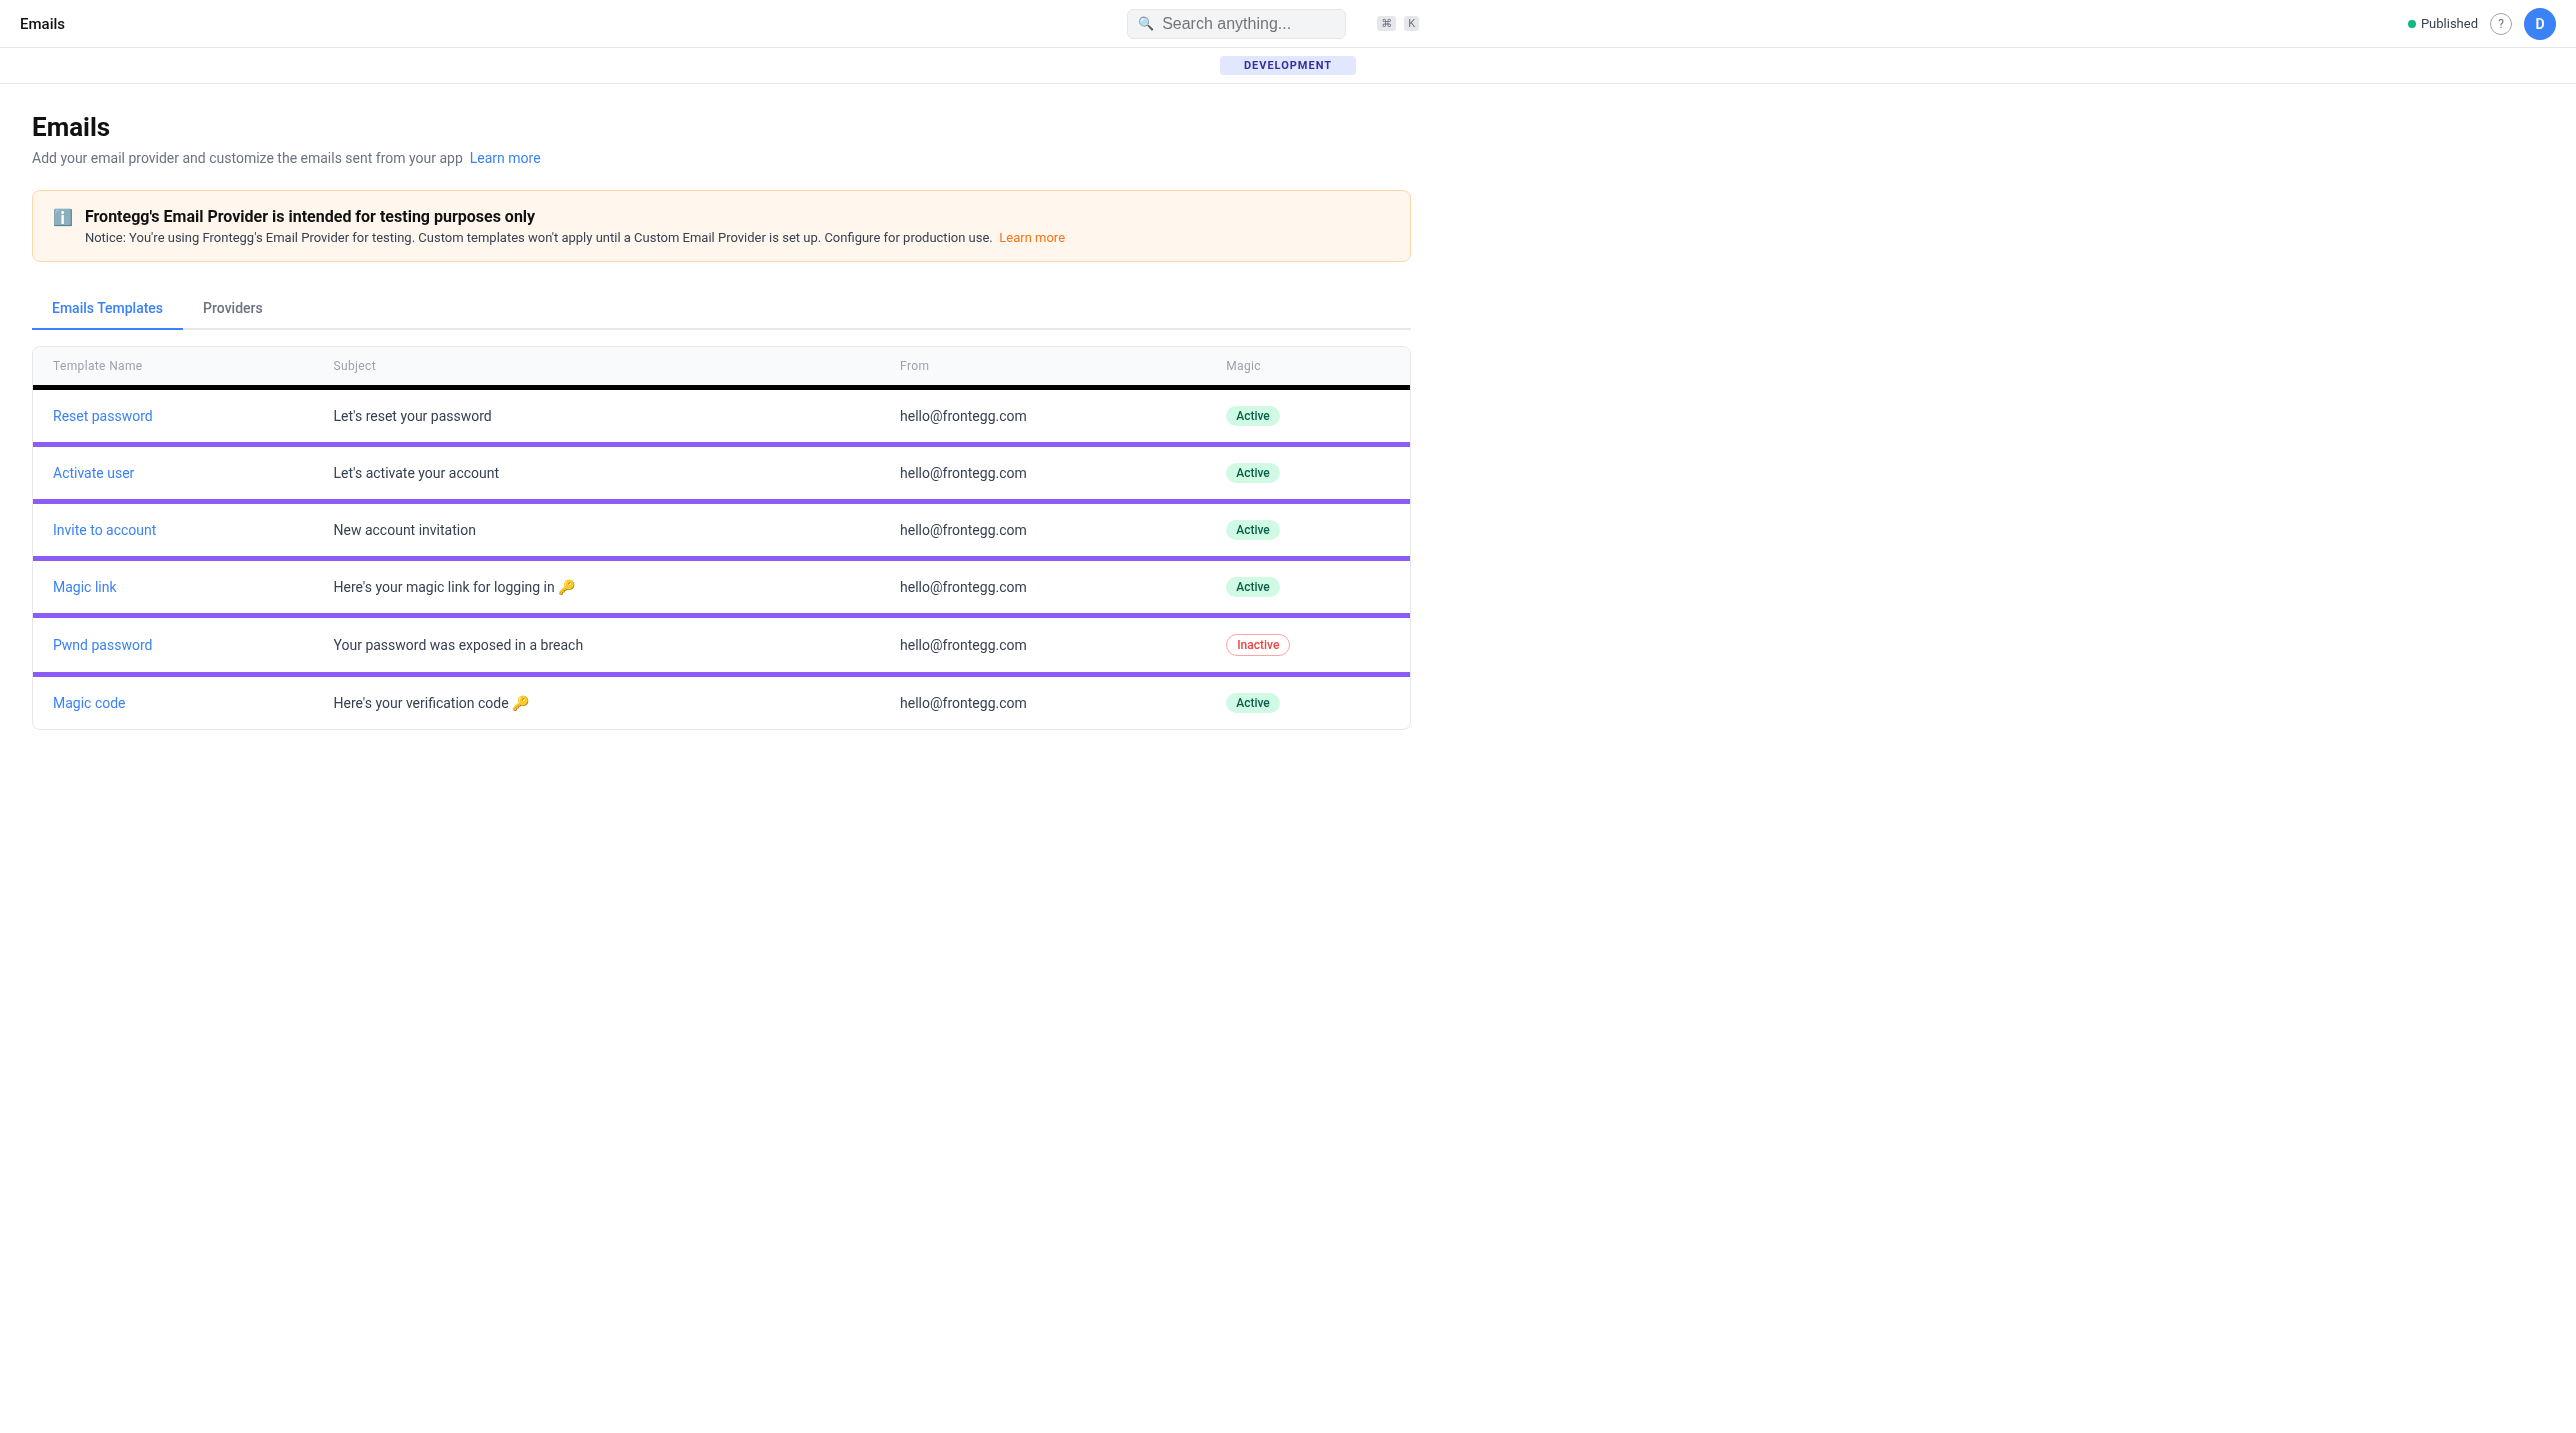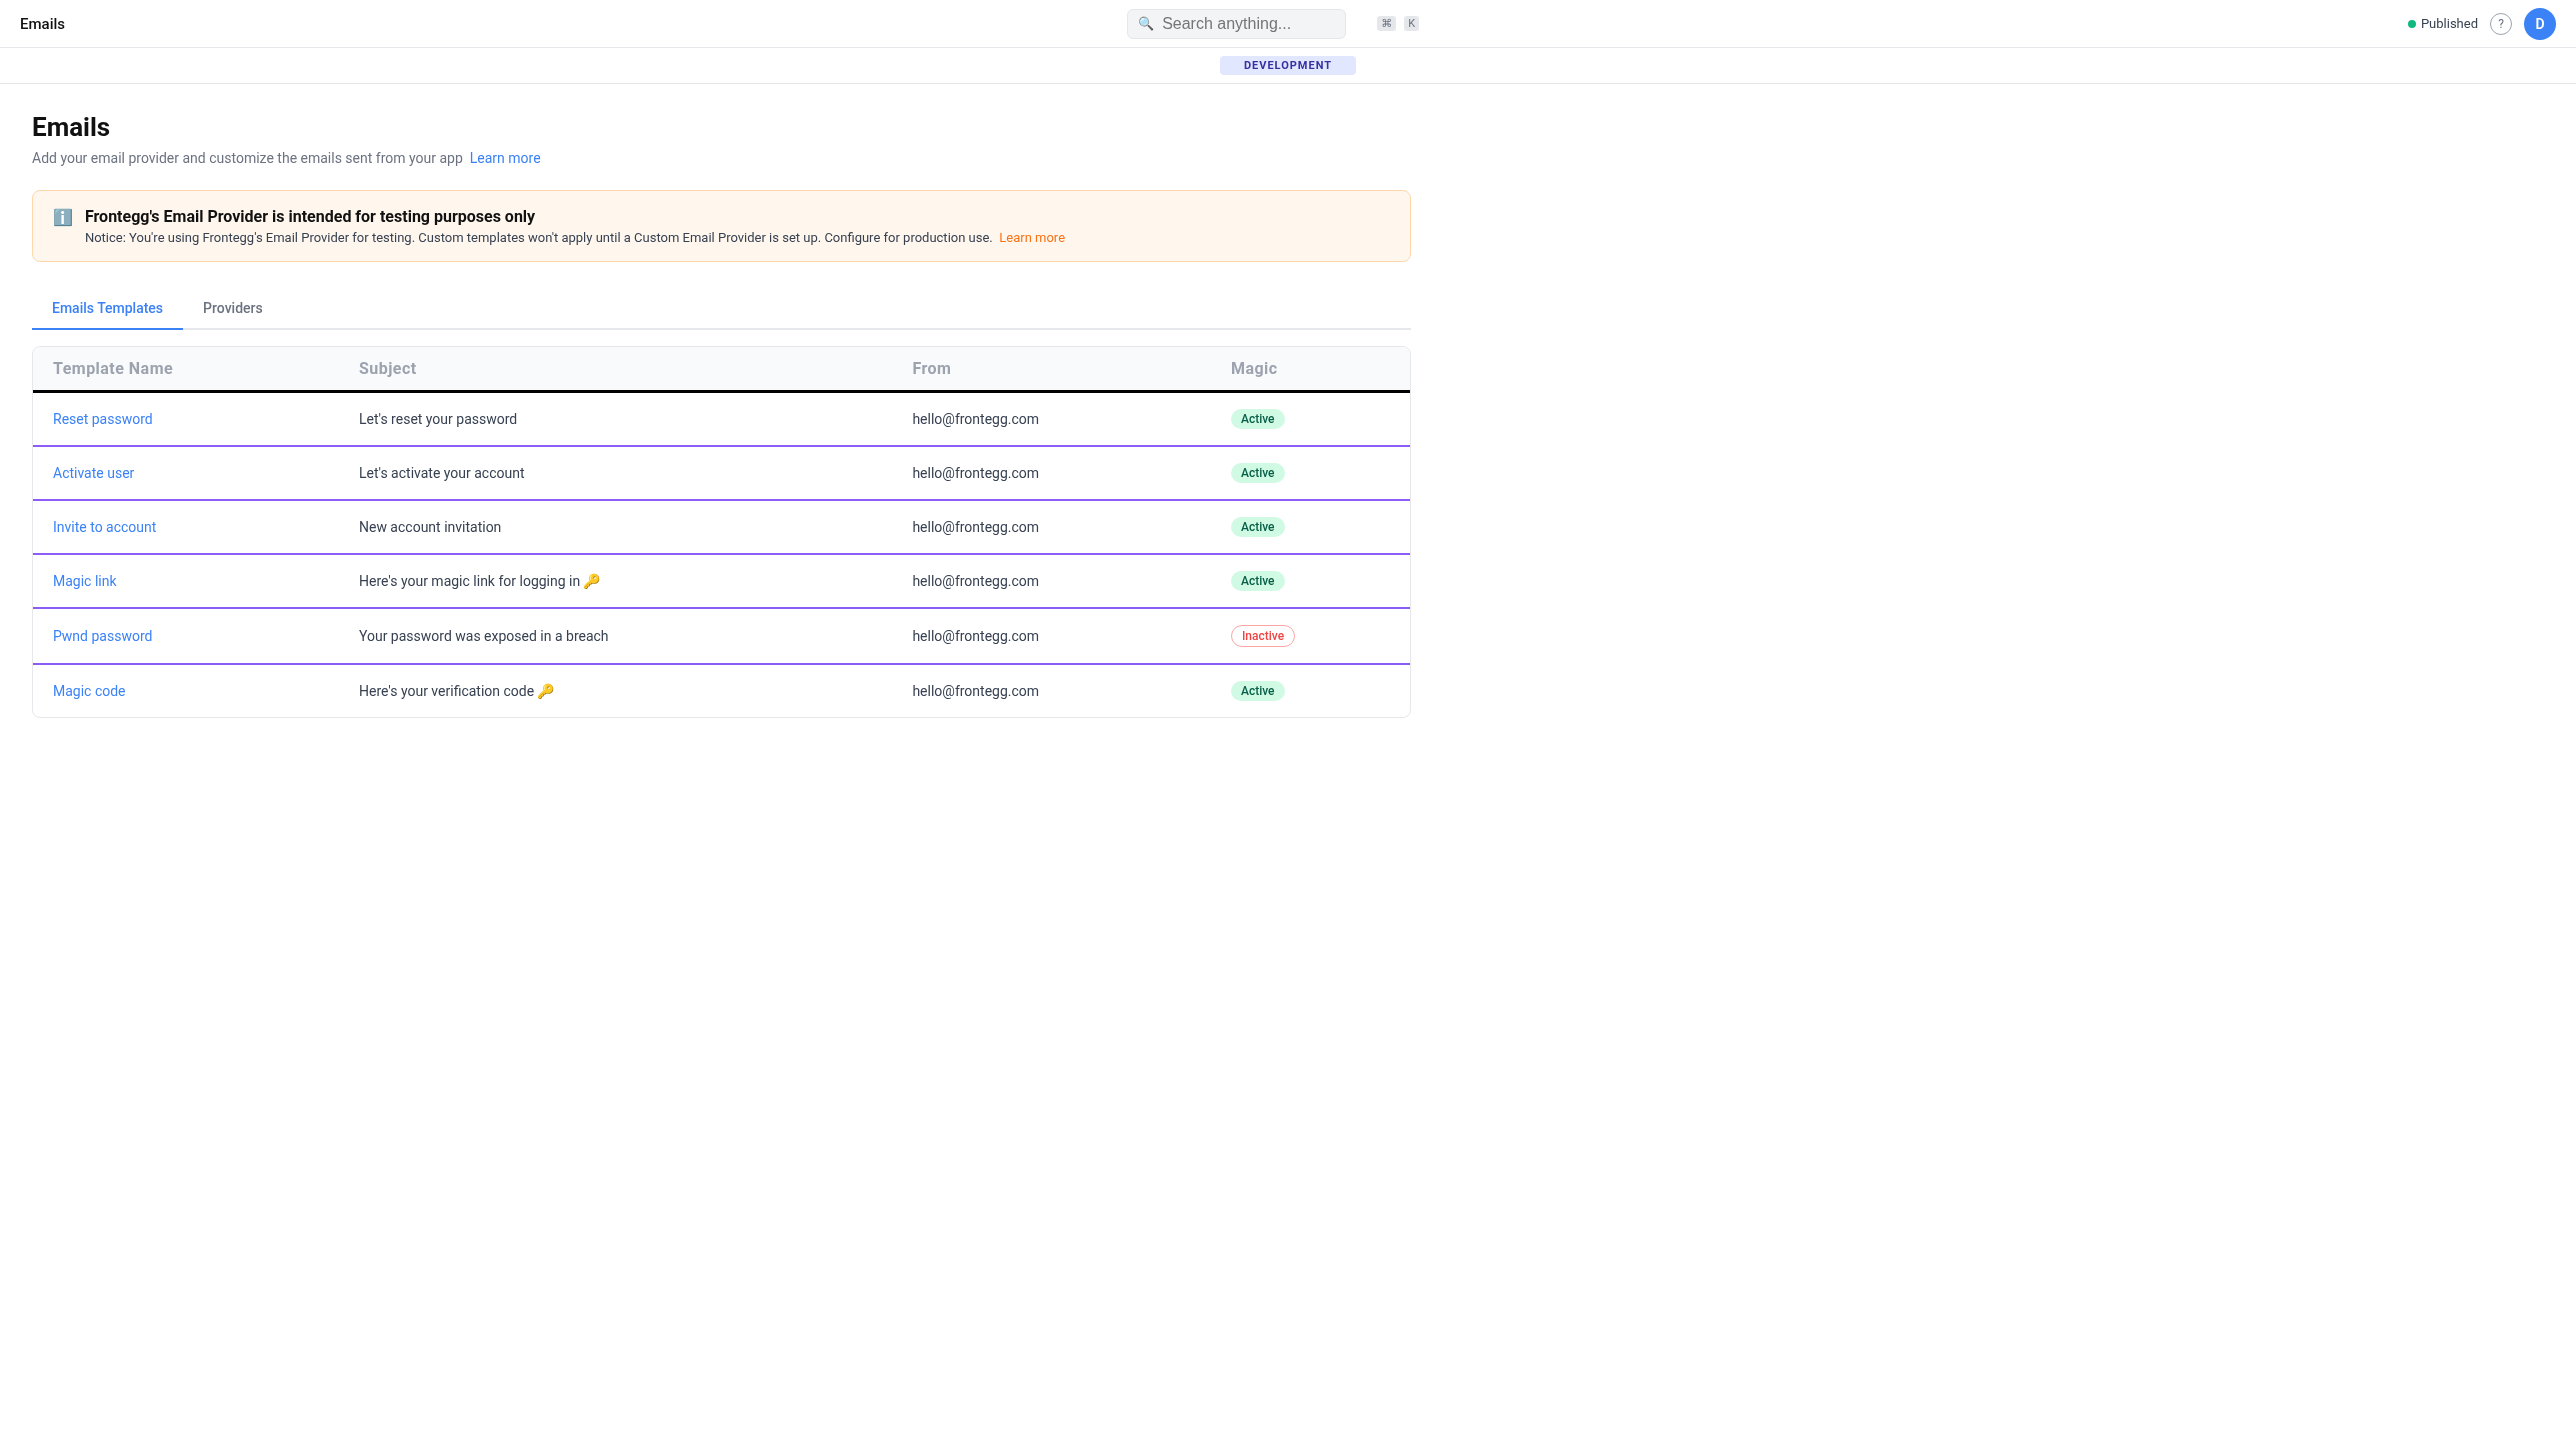--- a/index.html
+++ b/index.html
@@ -72,26 +72,26 @@
       color: #6b7280; border-bottom: 2px solid transparent; margin-bottom: -2px;
       font-weight: 500;
     }
     .tab.active { color: #3b82f6; border-bottom-color: #3b82f6; }
 
     
     .table-wrap { border: 1px solid #e5e7eb; border-radius: 8px; margin-top: 16px; overflow: hidden; }
     table { width: 100%; border-collapse: collapse; }
     thead tr { background: #f9fafb; }
     th {
-      text-align: left; padding: 12px 20px; font-size: 16px; font-weight: 700;
-      color: #9ca3af; border-bottom: 3px solid #000000; letter-spacing: 0.03em;
+      text-align: left; padding: 12px 20px; font-size: 12px; font-weight: 400;
+      color: #9ca3af; border-bottom: 5px solid #000000; letter-spacing: 0.03em;
     }
     td {
       padding: 16px 20px; font-size: 14px; color: #374151;
-      border-bottom: 2px solid #8b5cf6;
+      border-bottom: 5px solid #8b5cf6;
     }
     tr:last-child td { border-bottom: none; }
     .link-cell { color: #3b82f6; cursor: pointer; text-decoration: none; }
 
     .status-badge {
       display: inline-block; padding: 3px 10px; border-radius: 12px;
       font-size: 12px; font-weight: 500;
     }
     .status-active { background: #d1fae5; color: #065f46; }
     .status-inactive { background: #fff; color: #ef4444; border: 1px solid #fca5a5; }

